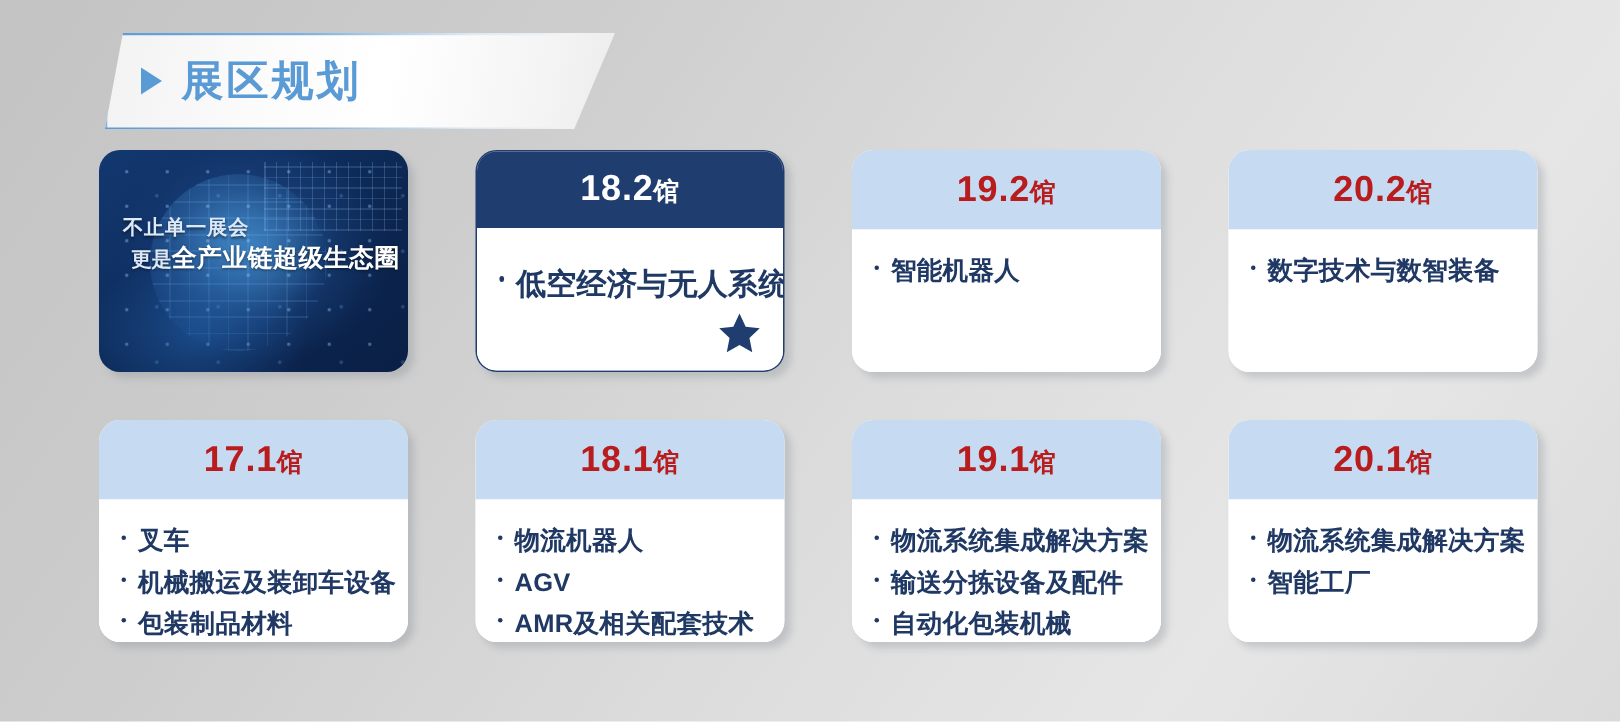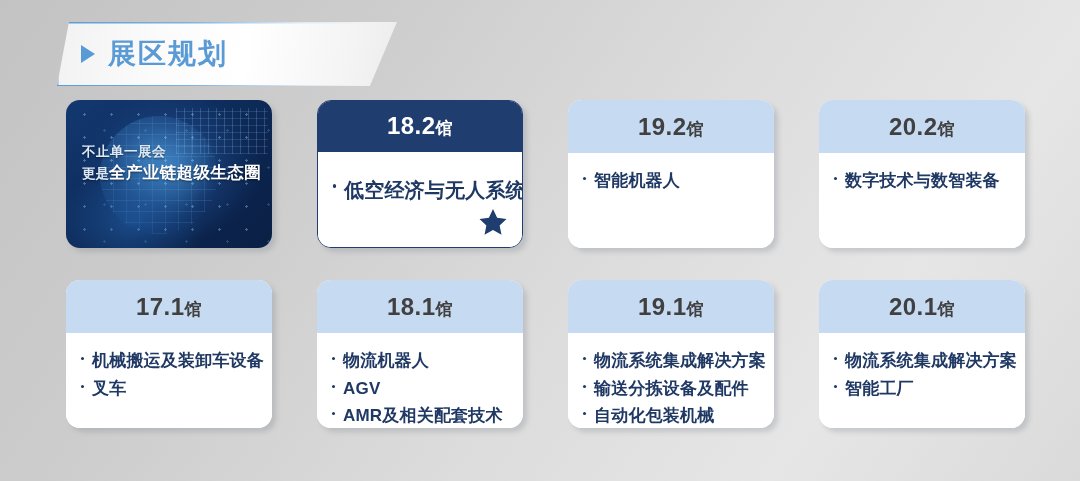--- a/index.html
+++ b/index.html
@@ -11,21 +11,21 @@
     height: 481px;
     overflow: hidden;
     font-family: "Liberation Sans", "DejaVu Sans", sans-serif;
     background: linear-gradient(125deg, #c3c3c3 0%, #cdcdcd 28%, #dcdcdc 55%, #e6e6e6 78%, #dadada 100%);
     position: relative;
   }
 
   
   .banner-wrap {
     position: absolute;
-    left: 57px;
+    left: 70px;
     top: 22px;
     width: 340px;
     height: 64px;
   }
   .banner {
     position: absolute;
     inset: 0;
     background: linear-gradient(100deg, #f2f2f2 0%, #fbfbfb 30%, #ffffff 55%, #f4f4f4 85%, #ececec 100%);
     clip-path: polygon(3.5% 0%, 100% 0%, 92% 100%, 0% 100%);
     box-shadow: 0 1px 2px rgba(0,0,0,0.06);
@@ -136,20 +136,21 @@
     font-size: 13.5px;
     font-weight: bold;
     letter-spacing: 0.5px;
     line-height: 1.45;
     text-shadow: 0 1px 2px rgba(0,0,0,0.5);
   }
   .hero-line2 {
     line-height: 1.35;
     text-shadow: 0 1px 2px rgba(0,0,0,0.5);
     white-space: nowrap;
+    text-align: center;
   }
   .hero-line2 .small {
     color: #dce9f8;
     font-size: 13.5px;
     font-weight: bold;
   }
   .hero-line2 .big {
     color: #ffffff;
     font-size: 16.5px;
     font-weight: bold;
@@ -166,21 +167,21 @@
   }
   .card.light .card-head { background: #c6daf1; }
   .card.dark  .card-head { background: #1f3d6e; }
 
   .card-head-text {
     font-size: 24px;
     font-weight: bold;
     letter-spacing: 0.5px;
     line-height: 1;
   }
-  .card.light .card-head-text { color: #404040; }
+  .card.light .card-head-text { color: #b91c1c; }
   .card.dark  .card-head-text { color: #ffffff; }
   .card-head-text .suffix { font-size: 17px; }
 
   .card.dark { border: 1.6px solid #1f3d6e; }
   .card.dark .card-head { margin: -1.6px -1.6px 0 -1.6px; }
 
   .card-body {
     flex: 1;
     background: #ffffff;
     padding: 14px 12px 10px 13px;
@@ -285,22 +286,23 @@
       </ul>
     </div>
   </div>
 
   <div class="card light">
     <div class="card-head">
       <span class="card-head-text"><span>17.1</span><span class="suffix">馆</span></span>
     </div>
     <div class="card-body">
       <ul class="bullet-list">
+        <li>叉车</li>
         <li>机械搬运及装卸车设备</li>
-        <li>叉车</li>
+        <li>包装制品材料</li>
       </ul>
     </div>
   </div>
 
   <div class="card light">
     <div class="card-head">
       <span class="card-head-text"><span>18.1</span><span class="suffix">馆</span></span>
     </div>
     <div class="card-body">
       <ul class="bullet-list">

